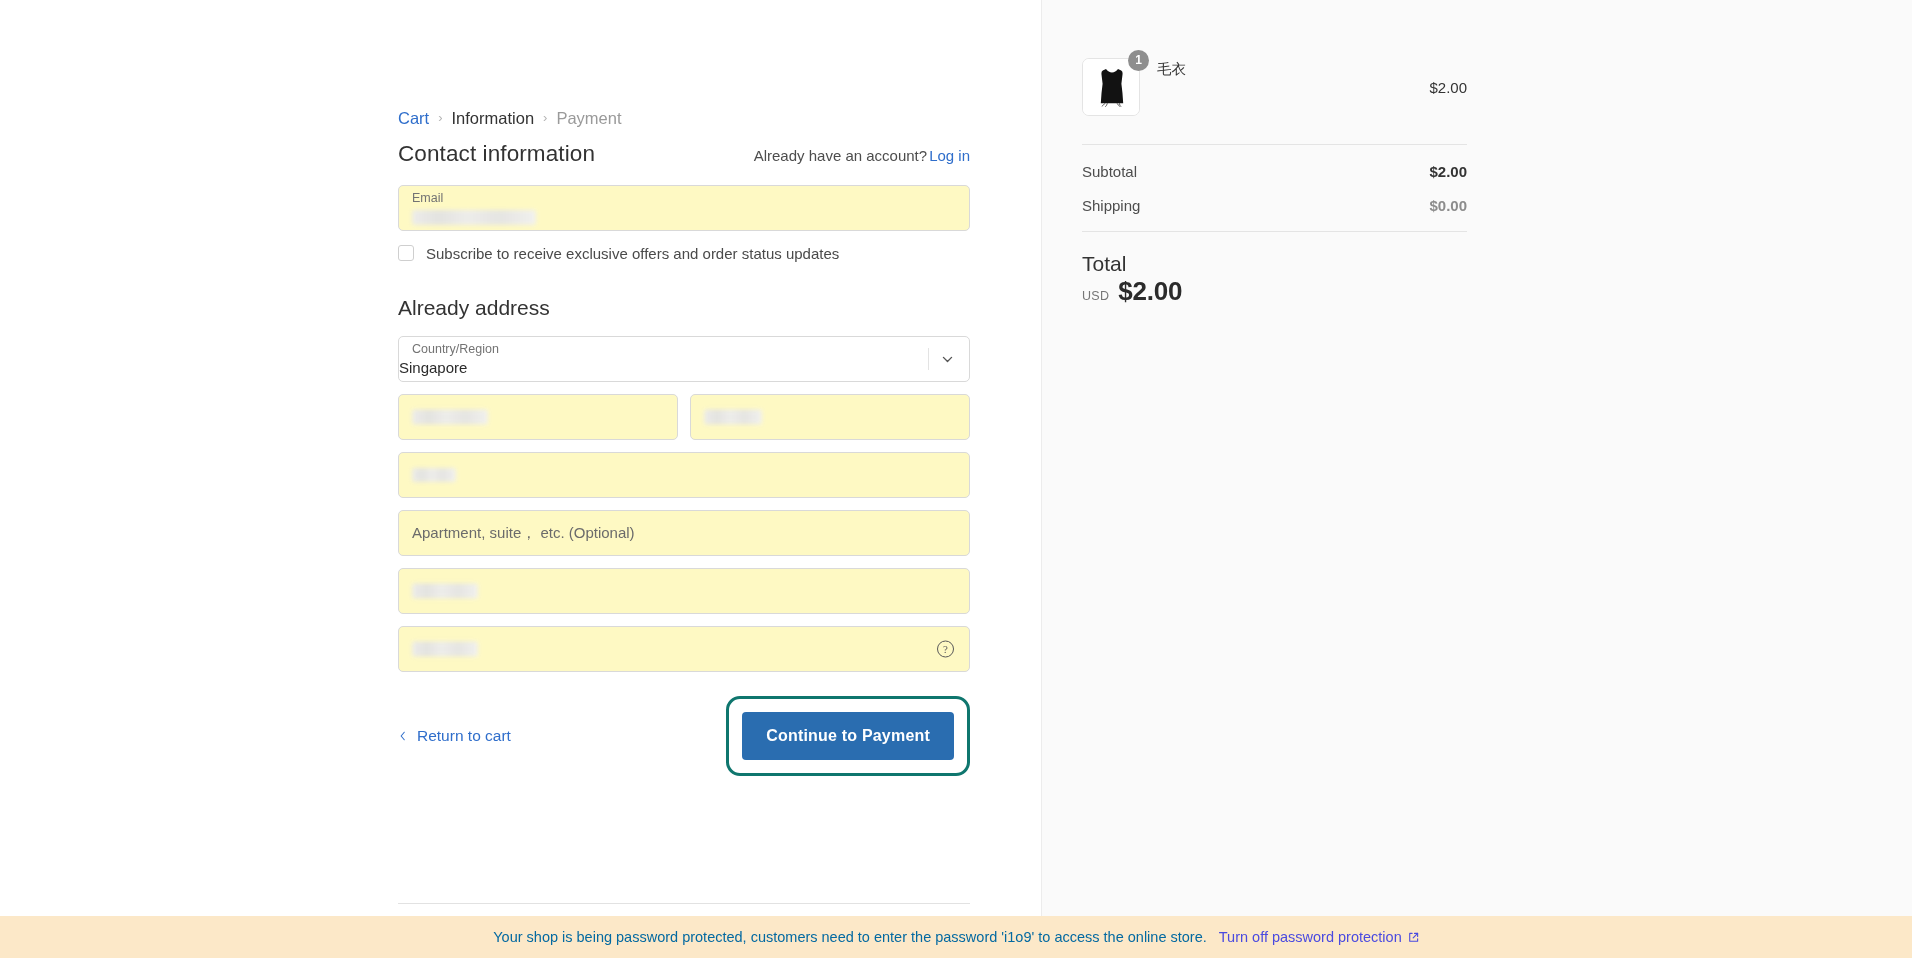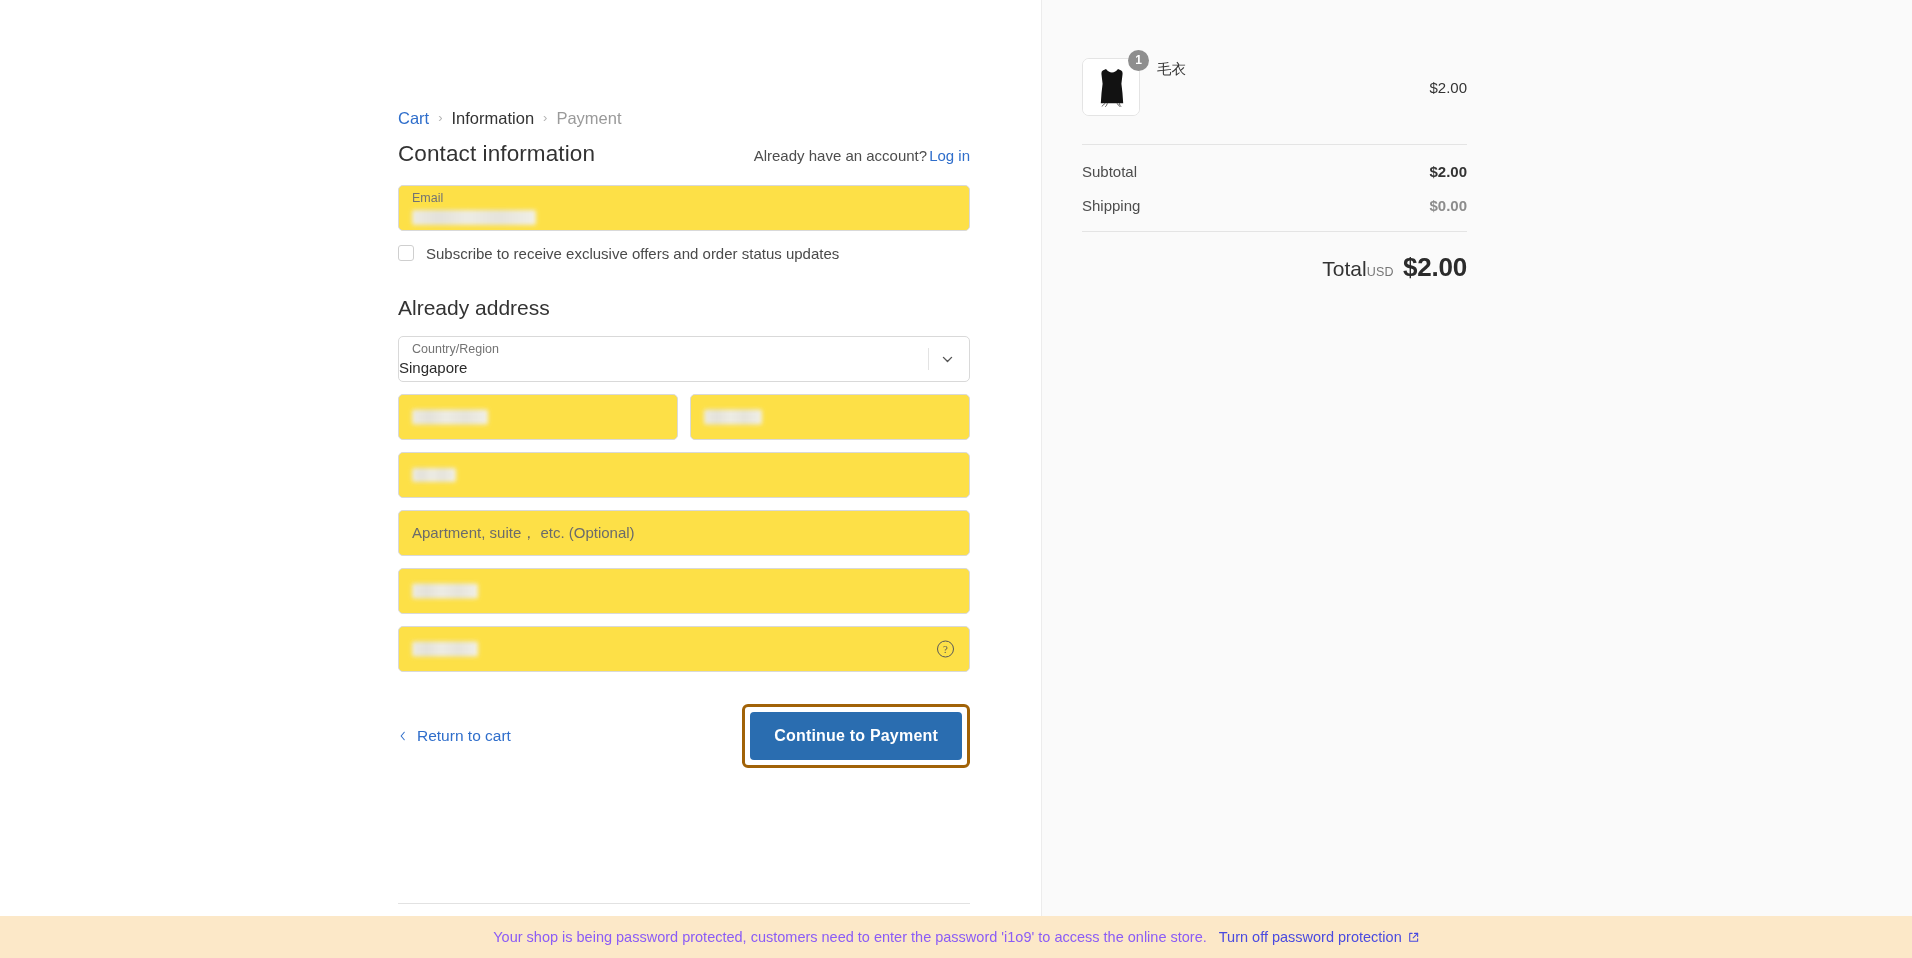--- a/index.html
+++ b/index.html
@@ -95,21 +95,21 @@
     text-decoration: none;
     cursor: pointer;
     margin-left: 2px;
   }
 
   
   .field {
     position: relative;
     border: 1px solid #d9d9d9;
     border-radius: 5px;
-    background: #fde047;
+    background: #fef9c3;
     height: 46px;
     margin-bottom: 12px;
   }
   .field-floating-label {
     position: absolute;
     left: 13px;
     top: 6px;
     font-size: 12.5px;
     color: #737373;
     line-height: 1;
@@ -247,23 +247,23 @@
   }
   .return-chev {
     width: 10px; height: 12px;
     margin-right: 9px;
     color: #2f6ecb;
   }
   .return-chev svg { display: block; width: 10px; height: 12px; }
 
   .cta-wrap {
     position: relative;
-    padding: 5px;
-    border: 3px solid #a16207;
-    border-radius: 6px;
+    padding: 13px;
+    border: 3px solid #0f766e;
+    border-radius: 14px;
     background: transparent;
   }
   .cta-button {
     display: block;
     background: #2a6db0;
     color: #ffffff;
     border: none;
     border-radius: 4px;
     font-size: 16px;
     font-family: "Liberation Sans", sans-serif;
@@ -364,22 +364,23 @@
   .sum-value { color: #333333; font-weight: 600; }
   .sum-value.muted { color: #8c8c8c; font-weight: 700; }
 
   .total-rule {
     height: 1px;
     background: #e4e4e4;
     margin: 8px 0 20px 0;
   }
   .total-row {
     display: flex;
-    justify-content: flex-end;
+    justify-content: flex-start;
     align-items: baseline;
+    flex-direction: column;
   }
   .total-label {
     font-size: 21px;
     color: #333333;
   }
   .total-right {
     display: flex;
     align-items: baseline;
   }
   .total-cur {
@@ -402,21 +403,21 @@
     width: 1912px;
     height: 42px;
     background: #fce8c8;
     display: flex;
     align-items: center;
     justify-content: center;
     z-index: 50;
   }
   .pw-text {
     font-size: 14.5px;
-    color: #8b5cf6;
+    color: #0369a1;
     text-align: center;
   }
   .pw-link {
     font-size: 14.5px;
     color: #4a4ae0;
     text-decoration: none;
     cursor: pointer;
     margin-left: 12px;
   }
   .ext-icon {

